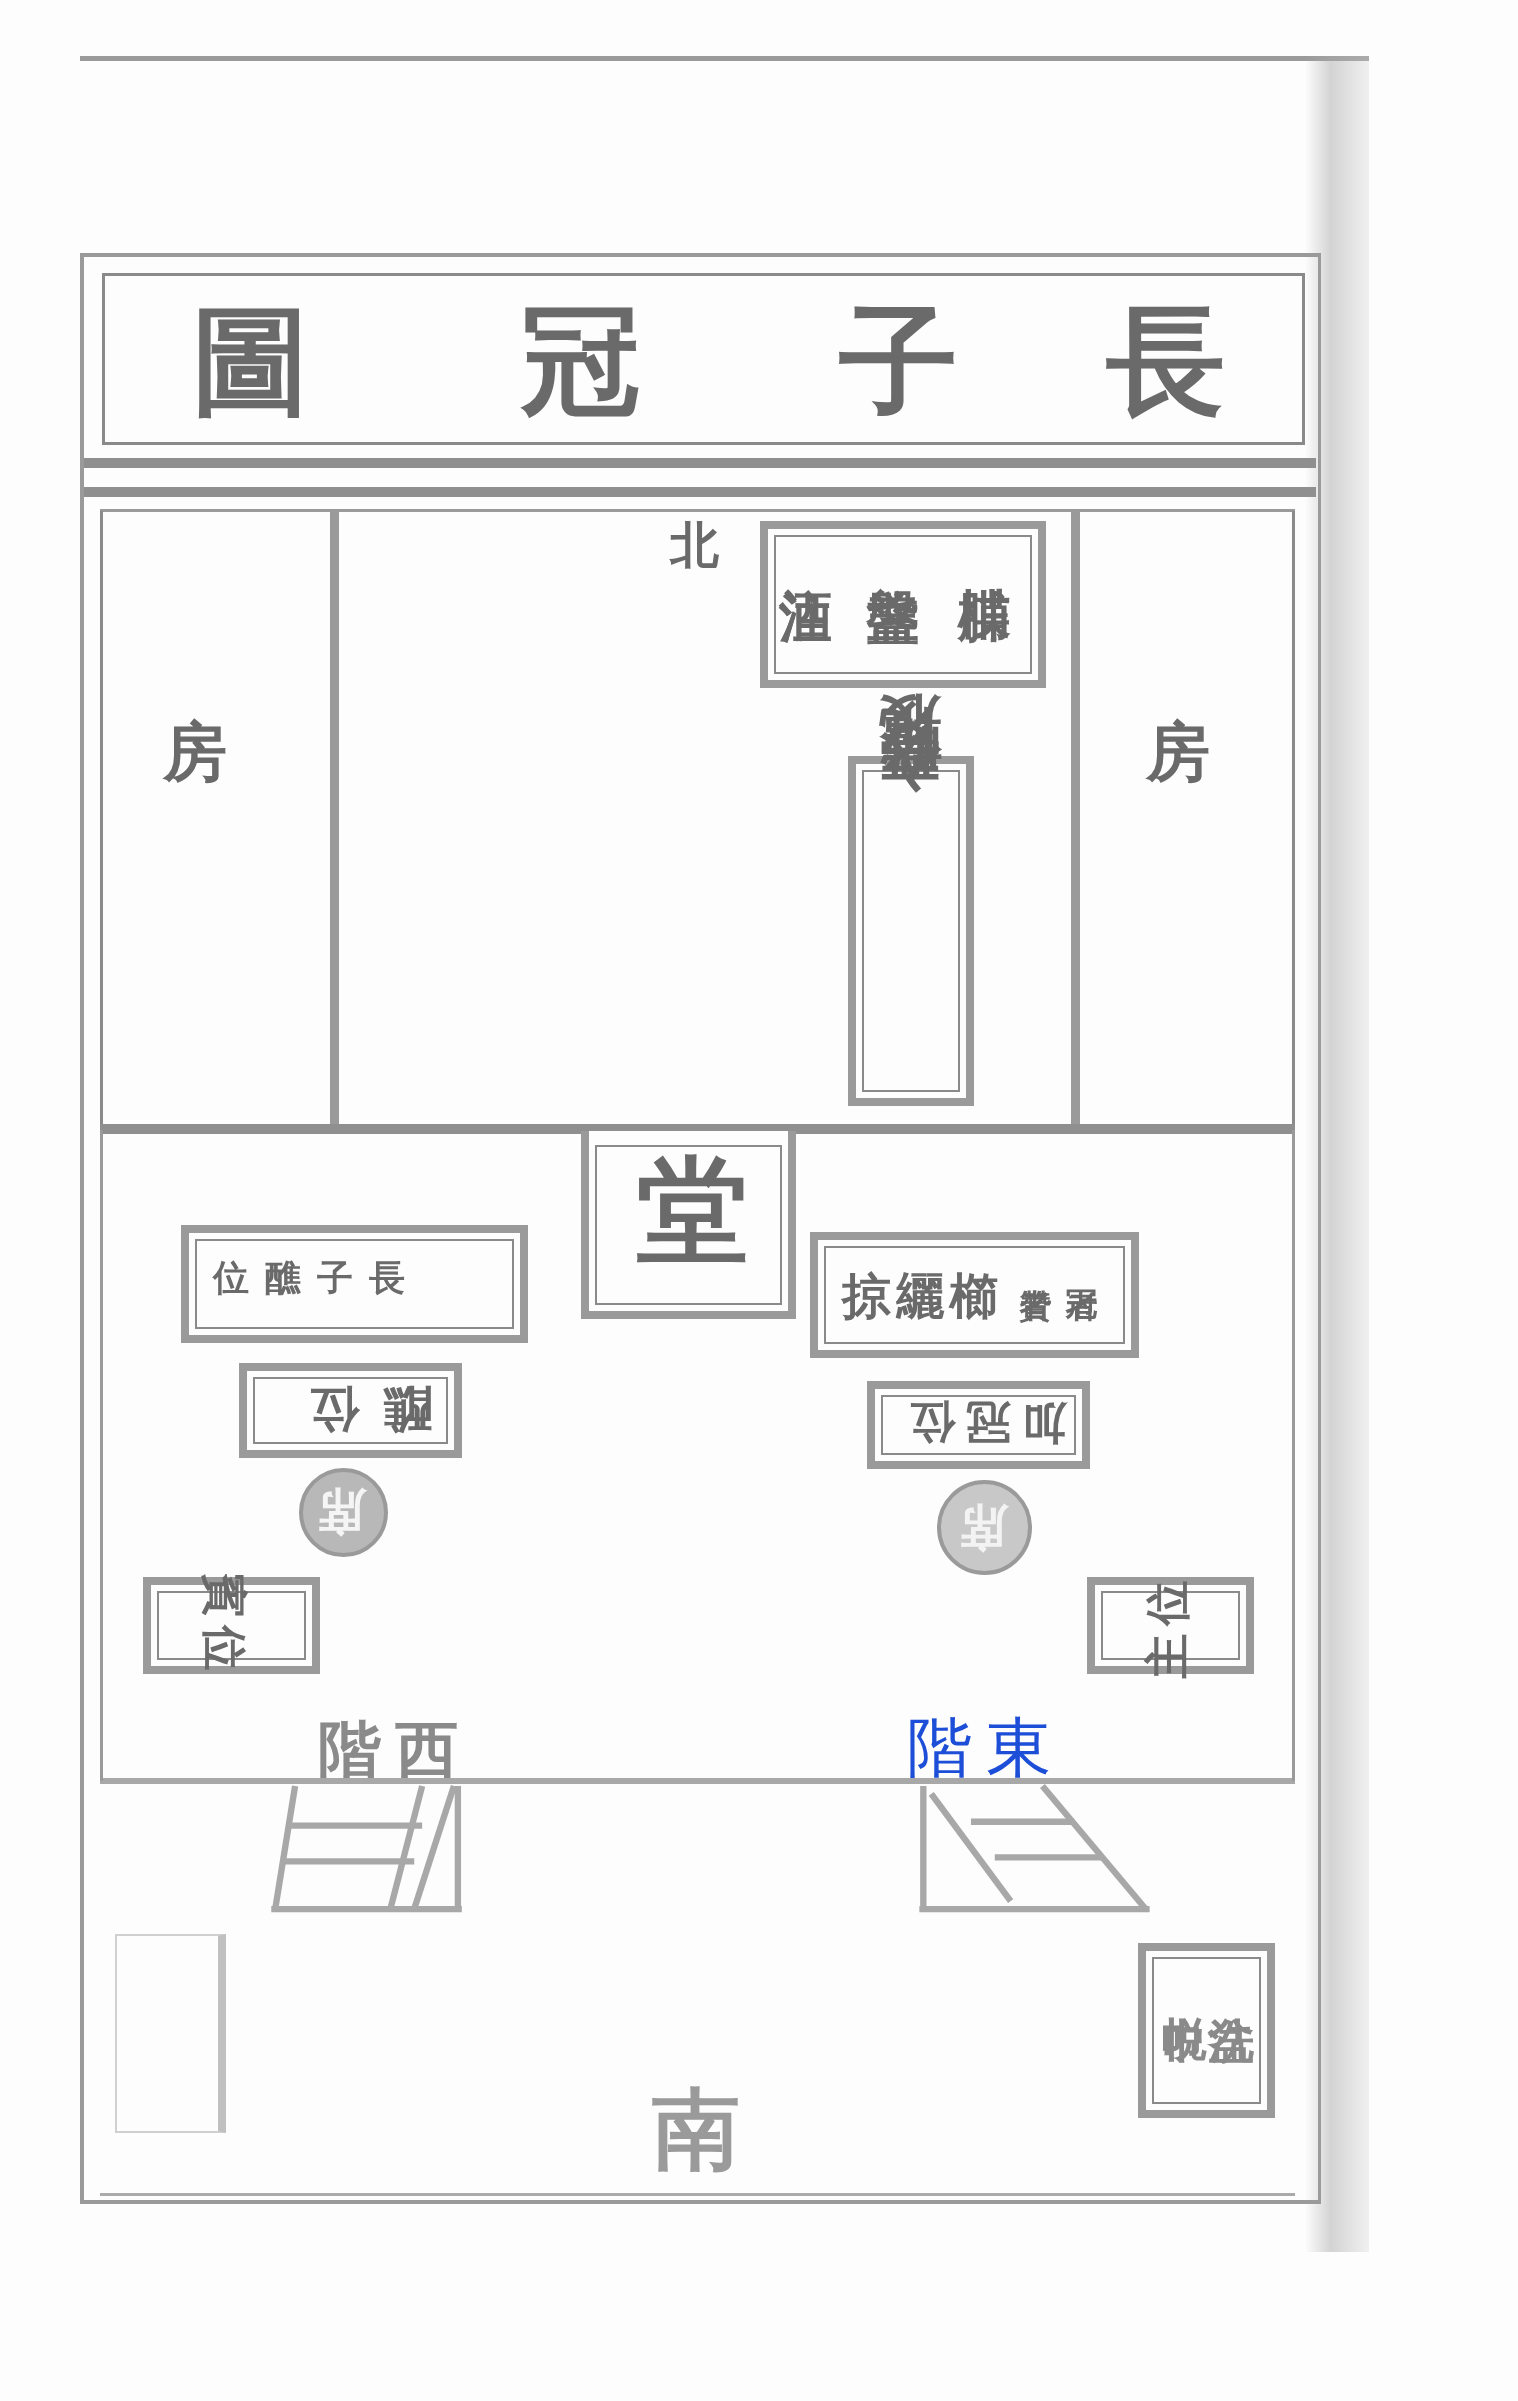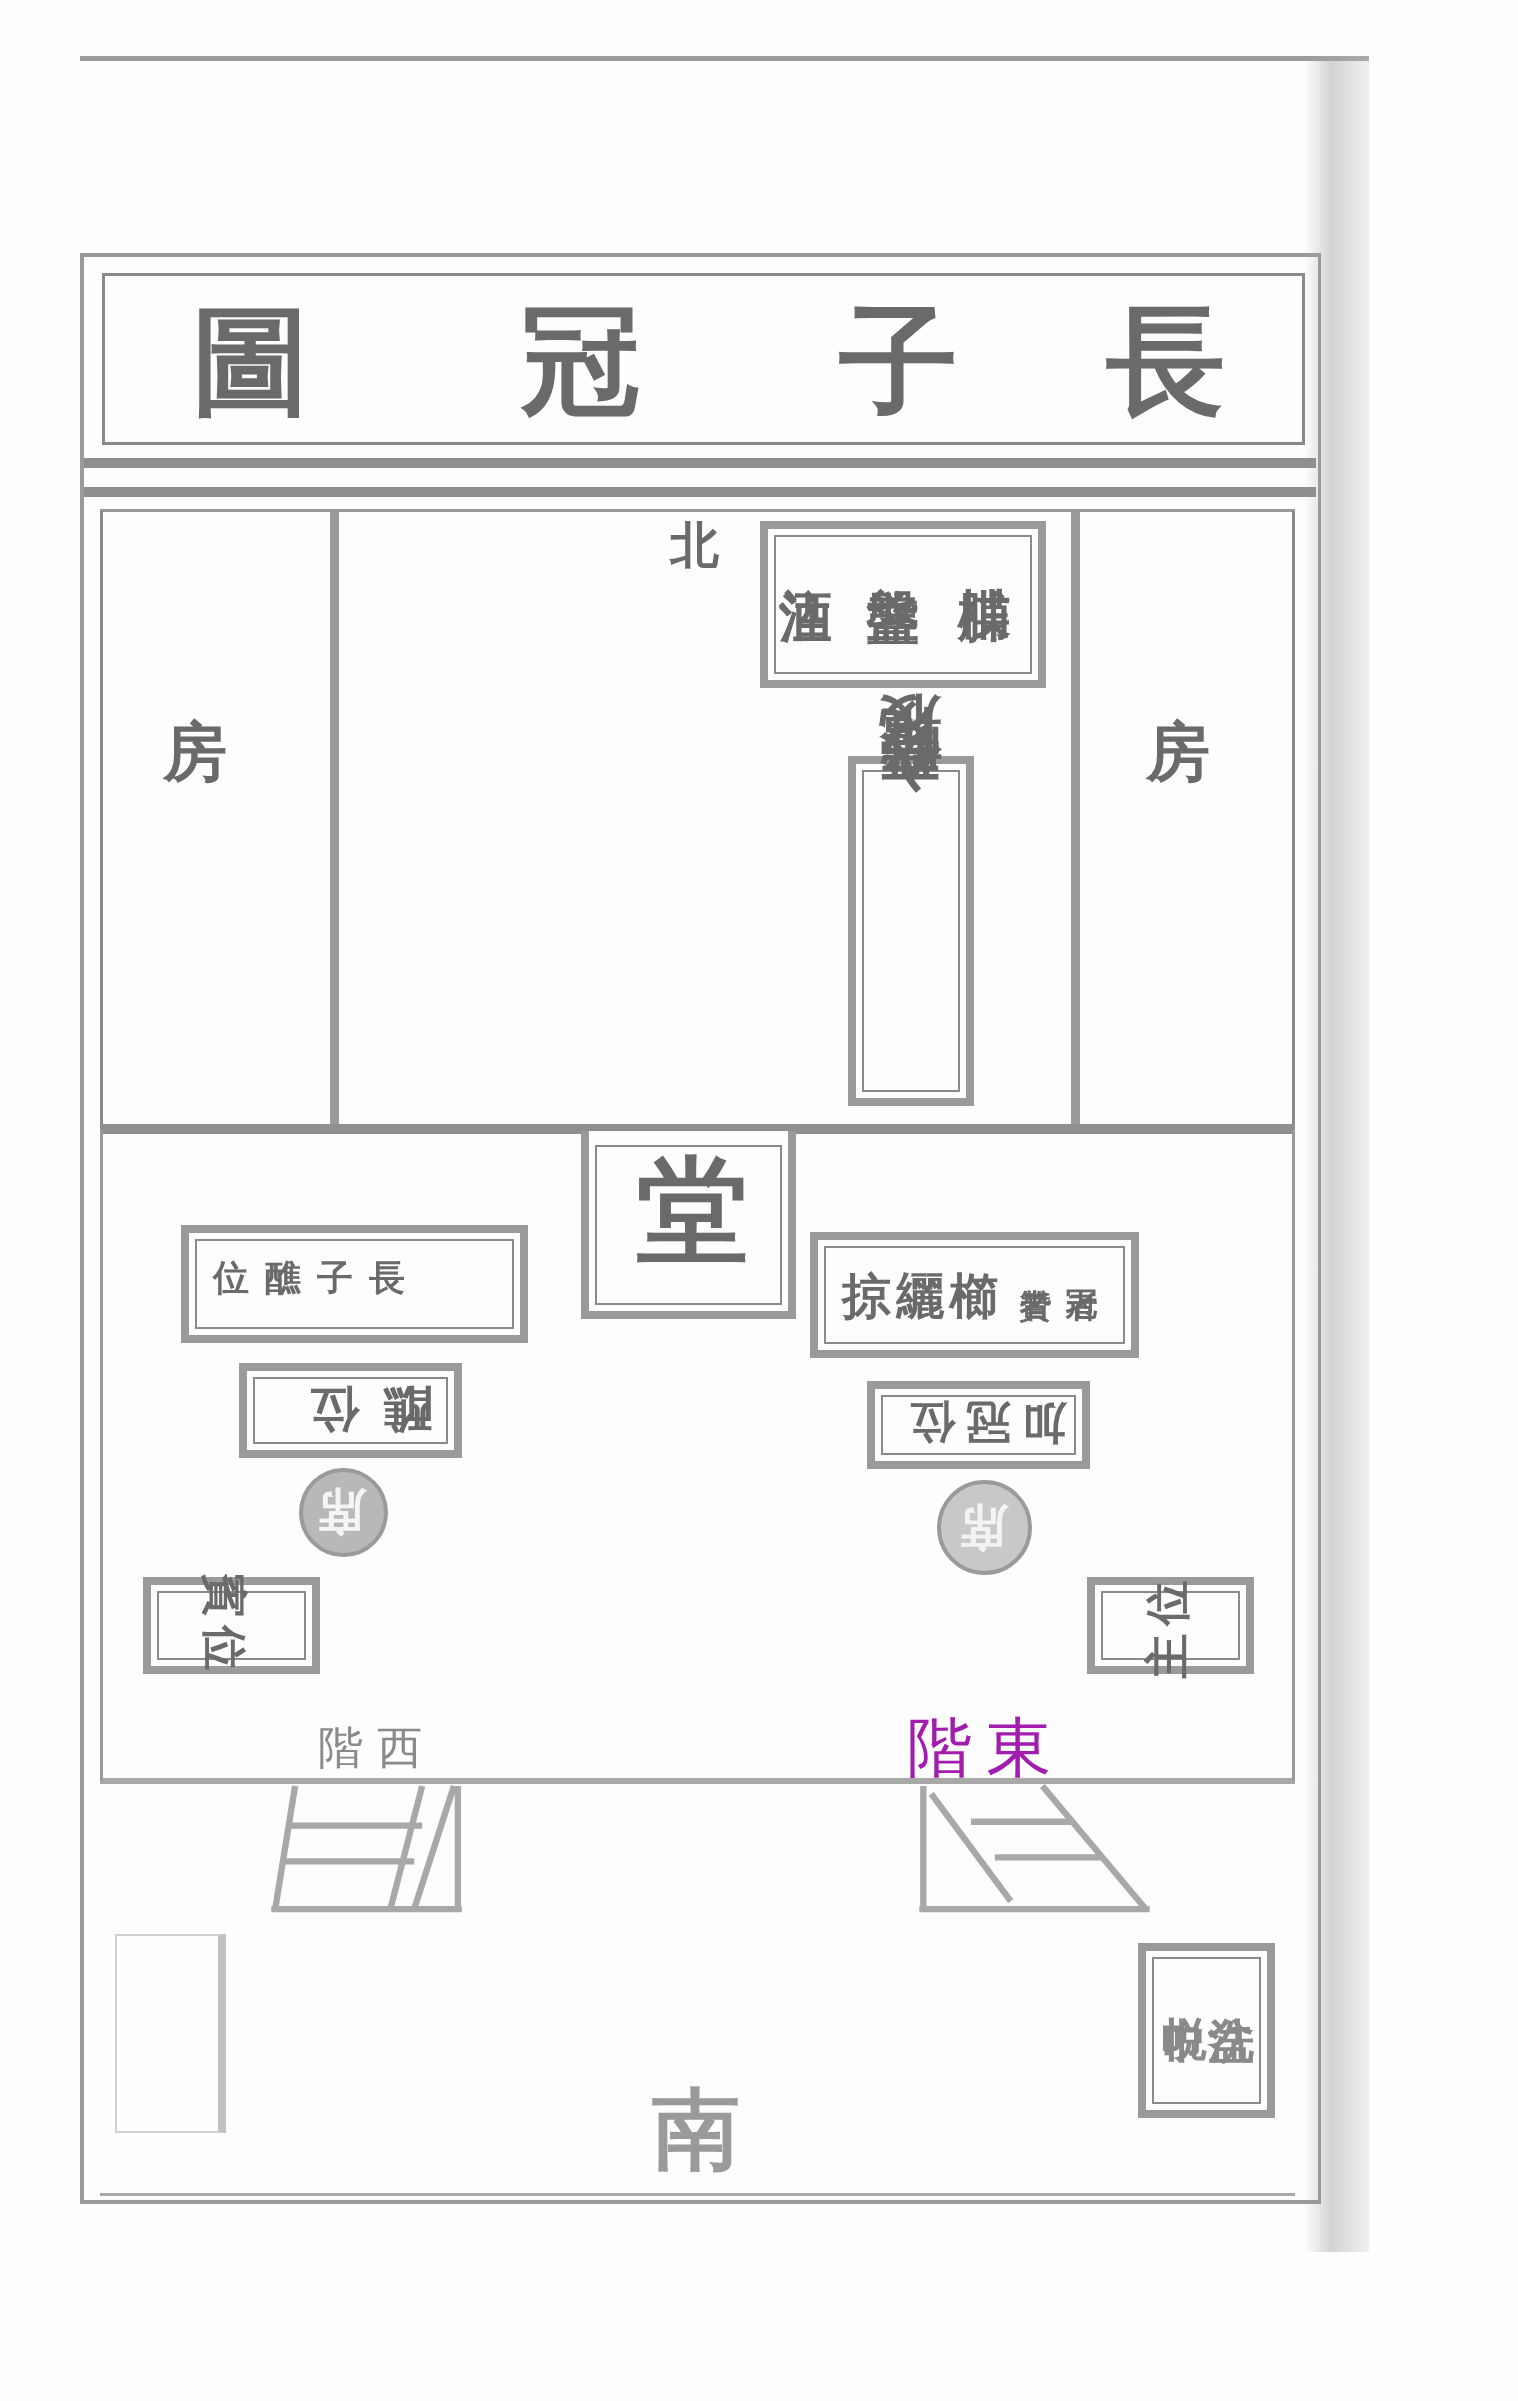--- a/index.html
+++ b/index.html
@@ -74,22 +74,22 @@
 <div class="abs cj" style="left:318px;top:1486px;font-size:49px;color:#f5f5f5;transform:rotate(180deg);">席</div>
 <div class="abs circle" style="left:937px;top:1480px;width:95px;height:95px;background:#c8c8c8;"></div>
 <div class="abs cj" style="left:960px;top:1502px;font-size:49px;color:#f3f3f3;transform:rotate(180deg);">席</div>
 
 <div class="abs dbl" style="left:143px;top:1577px;width:177px;height:97px;"></div>
 <div class="abs cj" style="left:171px;top:1603px;font-size:45px;letter-spacing:8px;transform:rotate(90deg);">賓位</div>
 
 <div class="abs dbl" style="left:1087px;top:1577px;width:167px;height:97px;"></div>
 <div class="abs cj" style="left:1114px;top:1603px;font-size:45px;letter-spacing:8px;transform:rotate(-90deg);">主位</div>
 
-<div class="abs cj" style="left:318px;top:1719px;font-size:45px;letter-spacing:14.3px;direction:rtl;unicode-bidi:bidi-override;color:#8a8a8a;font-weight:normal;margin-top:6px;">西階</div>
-<div class="abs cj" style="left:907px;top:1715px;font-size:65px;letter-spacing:14.3px;direction:rtl;unicode-bidi:bidi-override;color:#a21caf;font-weight:normal;">東階</div>
+<div class="abs cj" style="left:318px;top:1719px;font-size:63px;letter-spacing:14.3px;direction:rtl;unicode-bidi:bidi-override;color:#8a8a8a;font-weight:bold;">西階</div>
+<div class="abs cj" style="left:907px;top:1715px;font-size:65px;letter-spacing:14.3px;direction:rtl;unicode-bidi:bidi-override;color:#1d4ed8;font-weight:normal;">東階</div>
 
 <div class="abs rule" style="left:100px;top:1778px;width:1195px;height:6.4px;background:#a8a8a8;"></div>
 <div class="abs" style="left:100px;top:1130px;width:3.2px;height:651px;background:#9a9a9a;"></div>
 <div class="abs" style="left:1292px;top:1130px;width:3.2px;height:651px;background:#9a9a9a;"></div>
 
 <svg class="abs" style="left:263px;top:1782px;" width="223" height="135" viewBox="0 0 280 170">
   <g fill="none" stroke="#a8a8a8" stroke-width="8">
     <line x1="40" y1="5" x2="15" y2="160"></line>
     <line x1="200" y1="5" x2="160" y2="160"></line>
     <line x1="240" y1="5" x2="190" y2="160"></line>

